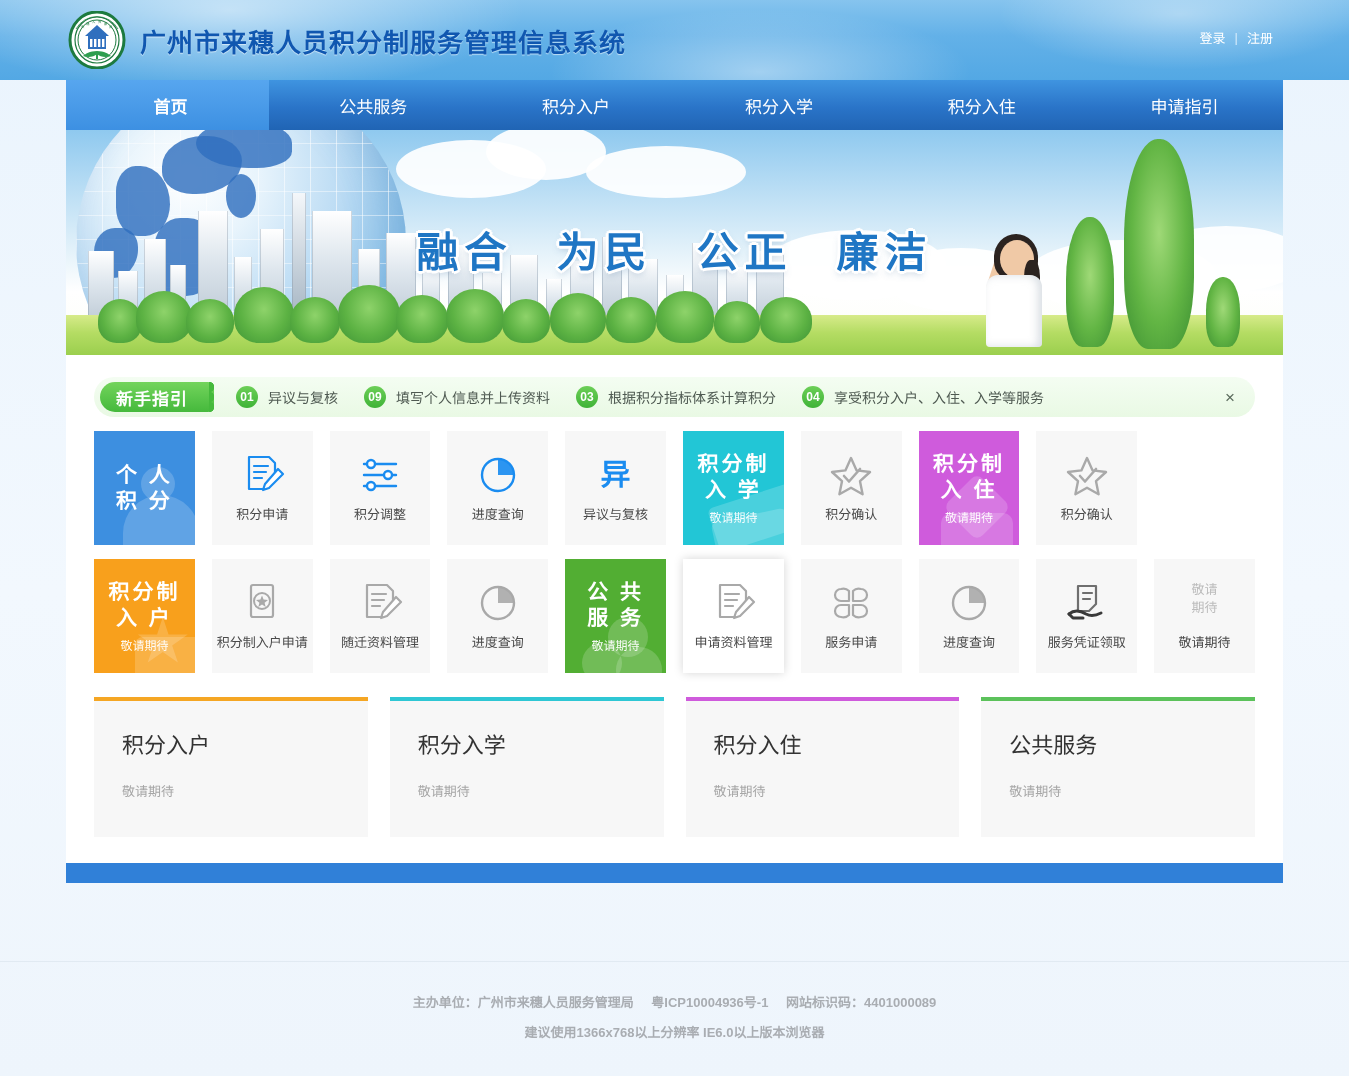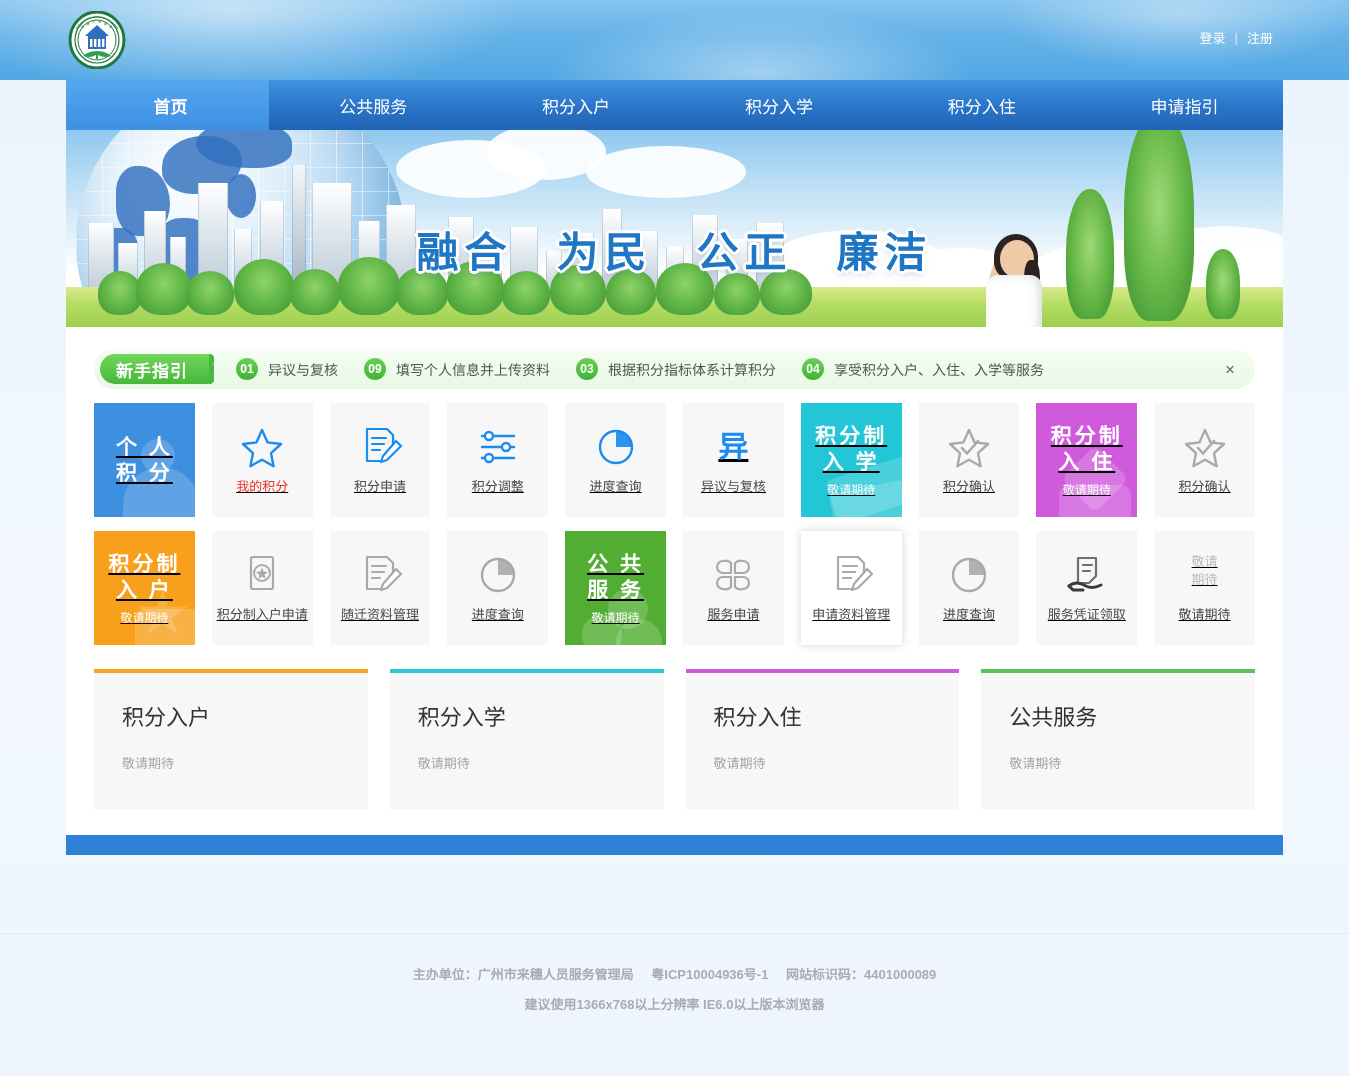--- a/index.html
+++ b/index.html
@@ -73,21 +73,21 @@
     padding-left: 6px;
   }
   .nav-item.active {
     background: linear-gradient(180deg, #57a6ef 0%, #3d90e2 100%);
     font-weight: bold;
   }
 
   
   .banner {
     position: relative;
-    width: 1217px; height: 197px;
+    width: 1217px; height: 225px;
     margin: 0 auto;
     overflow: hidden;
     background: linear-gradient(180deg, #8fc9ef 0%, #bfe0f5 30%, #eaf5fb 58%, #ffffff 72%, #fbfdf6 100%);
     text-decoration: underline;
   }
   
   .cloud {
     position: absolute;
     background: #ffffff;
     border-radius: 50%;
@@ -242,21 +242,20 @@
     margin-left: auto;
     padding: 0 4px;
   }
 
   
   .tile-row {
     display: grid;
     grid-template-columns: repeat(10, 1fr);
     gap: 17px;
     margin-top: 14px;
-    text-decoration: underline;
   }
   .tile {
     height: 114px;
     background: #f7f7f7;
     display: flex; flex-direction: column;
     align-items: center; justify-content: center;
     position: relative;
     overflow: hidden;
     cursor: pointer;
     user-select: none;
@@ -369,20 +368,21 @@
         <g fill="#1d7a3f" font-size="3.4" font-family="DejaVu Sans, sans-serif">
           <text x="13" y="17">来</text>
             <text x="18" y="14">穗</text>
             <text x="24" y="12">人</text>
           <text x="30" y="12">员</text>
             <text x="36" y="14">服</text>
             <text x="41" y="17">务</text>
         </g>
       </svg>
     </div>
+    <div class="site-title">广州市来穗人员积分制服务管理信息系统</div>
     <div class="hdr-auth">
       <a href="#">登录</a>
       <span class="auth-sep">|</span>
       <a href="#">注册</a>
     </div>
   </div>
 </div>
 
 <div class="nav-wrap">
   <div class="nav-item active">首页</div>
@@ -498,28 +498,20 @@
 
     <div class="tile cat blue">
       <div class="cat-deco" style="right:-4px; bottom:-12px; width:76px; height:62px; border-radius:44px 44px 0 0;"></div>
       <div class="cat-deco" style="right:20px; bottom:44px; width:34px; height:34px; border-radius:50%;"></div>
       <div class="cat-title">
         <div>个 人</div>
         <div>积 分</div>
       </div>
     </div>
 
-    <div class="tile red">
-      <div class="tile-icon">
-        <svg viewBox="0 0 48 44" width="48" height="44">
-          <path d="M24 5 L29.6 17.4 L43 19 L33 28.2 L35.6 41.2 L24 34.8 L12.4 41.2 L15 28.2 L5 19 L18.4 17.4 Z" fill="none" stroke="#1a8cf0" stroke-width="2.4" stroke-linejoin="round"></path>
-        </svg>
-      </div>
-      <div class="tile-label">我的积分</div>
-    </div>
 
     <div class="tile">
       <div class="tile-icon">
         <svg viewBox="0 0 48 44" width="48" height="44">
           <path d="M11 4 H31 L37 10 V26 L27 36 H11 Z" fill="none" stroke="#1a8cf0" stroke-width="2.2" stroke-linejoin="round"></path>
           <path d="M16 13 H30 M16 19 H28 M16 25 H24" stroke="#1a8cf0" stroke-width="2.2" stroke-linecap="round"></path>
           <path d="M40 16 L45 21 L31 35 L25 37 L27 31 Z" fill="#ffffff" stroke="#1a8cf0" stroke-width="2.2" stroke-linejoin="round"></path>
         </svg>
       </div>
       <div class="tile-label">积分申请</div>
@@ -641,41 +633,41 @@
       <div class="cat-deco" style="right:4px; bottom:-20px; width:46px; height:46px; border-radius:50%;"></div>
       <div class="cat-deco" style="right:44px; bottom:-10px; width:40px; height:40px; border-radius:50%;"></div>
       <div class="cat-deco" style="right:18px; bottom:16px; width:40px; height:40px; border-radius:50%;"></div>
       <div class="cat-title">
         <div>公 共</div>
         <div>服 务</div>
       </div>
       <div class="cat-sub">敬请期待</div>
     </div>
 
+    <div class="tile hovered">
+      <div class="tile-icon">
+        <svg viewBox="0 0 48 44" width="48" height="44">
+          <path d="M11 4 H31 L37 10 V26 L27 36 H11 Z" fill="none" stroke="#a9a9a9" stroke-width="2.2" stroke-linejoin="round"></path>
+          <path d="M16 13 H30 M16 19 H28 M16 25 H24" stroke="#a9a9a9" stroke-width="2.2" stroke-linecap="round"></path>
+          <path d="M40 16 L45 21 L31 35 L25 37 L27 31 Z" fill="#ffffff" stroke="#a9a9a9" stroke-width="2.2" stroke-linejoin="round"></path>
+        </svg>
+      </div>
+      <div class="tile-label">申请资料管理</div>
+    </div>
+
     <div class="tile">
       <div class="tile-icon">
         <svg viewBox="0 0 48 44" width="48" height="44">
           <path d="M22 10 V20 H14 A6 6 0 0 1 14 8 A8 8 0 0 1 22 10 Z" fill="none" stroke="#a9a9a9" stroke-width="2.2" stroke-linejoin="round"></path>
           <path d="M26 10 V20 H34 A6 6 0 0 0 34 8 A8 8 0 0 0 26 10 Z" fill="none" stroke="#a9a9a9" stroke-width="2.2" stroke-linejoin="round"></path>
           <path d="M22 34 V24 H14 A6 6 0 0 0 14 36 A8 8 0 0 0 22 34 Z" fill="none" stroke="#a9a9a9" stroke-width="2.2" stroke-linejoin="round"></path>
           <path d="M26 34 V24 H34 A6 6 0 0 1 34 36 A8 8 0 0 1 26 34 Z" fill="none" stroke="#a9a9a9" stroke-width="2.2" stroke-linejoin="round"></path>
         </svg>
       </div>
       <div class="tile-label">服务申请</div>
-    </div>
-
-    <div class="tile hovered">
-      <div class="tile-icon">
-        <svg viewBox="0 0 48 44" width="48" height="44">
-          <path d="M11 4 H31 L37 10 V26 L27 36 H11 Z" fill="none" stroke="#a9a9a9" stroke-width="2.2" stroke-linejoin="round"></path>
-          <path d="M16 13 H30 M16 19 H28 M16 25 H24" stroke="#a9a9a9" stroke-width="2.2" stroke-linecap="round"></path>
-          <path d="M40 16 L45 21 L31 35 L25 37 L27 31 Z" fill="#ffffff" stroke="#a9a9a9" stroke-width="2.2" stroke-linejoin="round"></path>
-        </svg>
-      </div>
-      <div class="tile-label">申请资料管理</div>
     </div>
 
     <div class="tile">
       <div class="tile-icon">
         <svg viewBox="0 0 48 44" width="48" height="44">
           <circle cx="24" cy="22" r="16" fill="none" stroke="#a9a9a9" stroke-width="2.4"></circle>
           <path d="M24 22 L24 6 A16 16 0 0 1 40 22 Z" fill="#a9a9a9" opacity="0.9"></path>
         </svg>
       </div>
       <div class="tile-label">进度查询</div>

